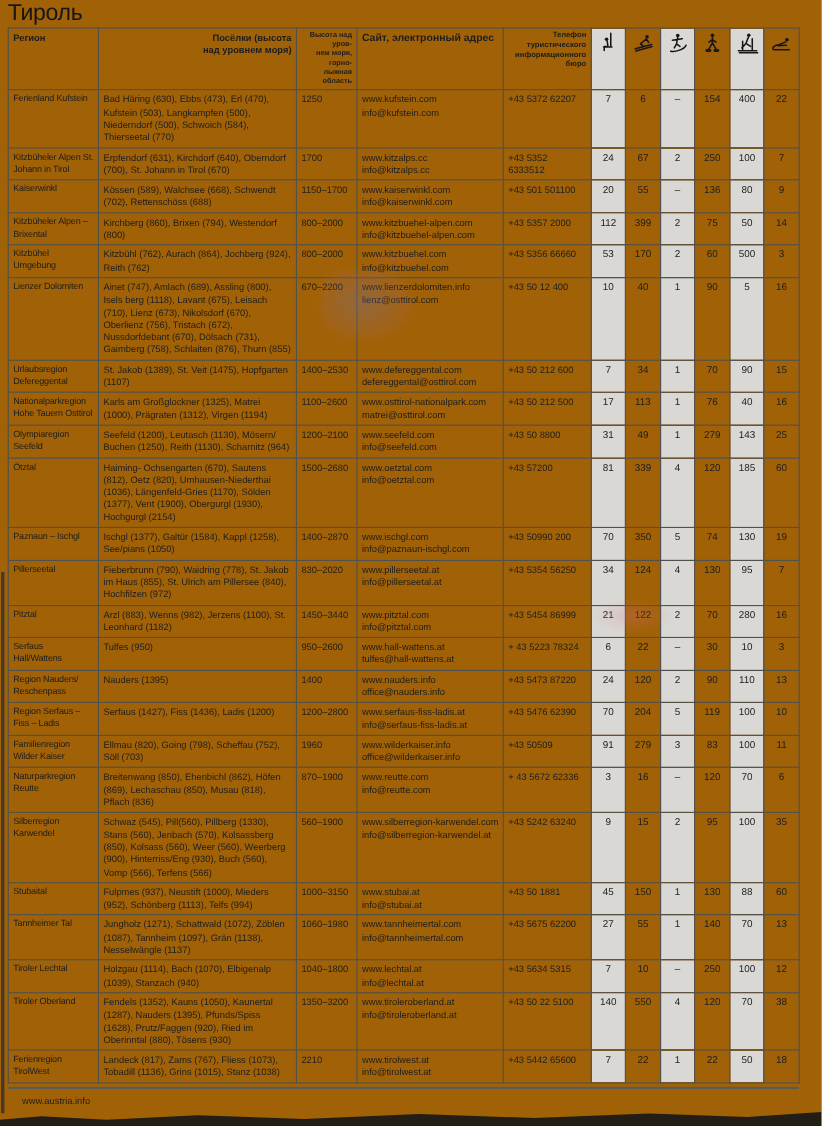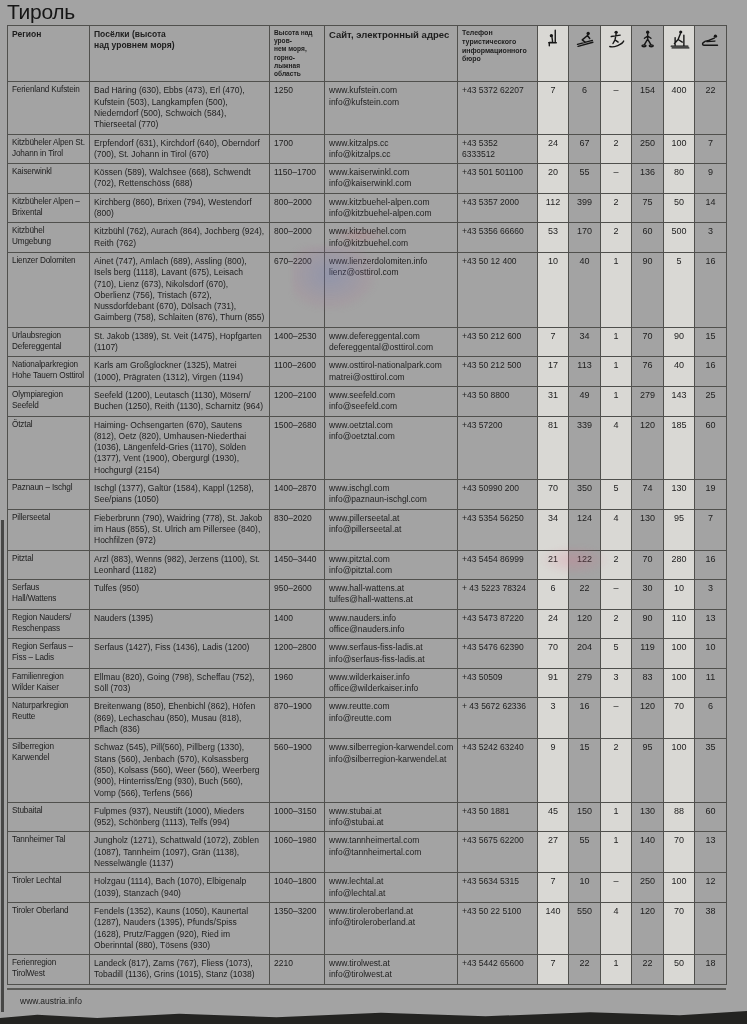--- a/index.html
+++ b/index.html
@@ -1,34 +1,34 @@
 <!DOCTYPE html>
 <html><head>
 <meta charset="utf-8">
 <style>
   html,body{margin:0;padding:0;background:#c9c8c4;}
   .page{
     position:relative;width:747px;height:1024px;margin:0 auto;
-    background:#a3a3a3;overflow:hidden;
+    background:#a16207;overflow:hidden;
     font-family:"Liberation Sans",sans-serif;color:#1d1d1d;
   }
   .title{
     position:absolute;left:7px;top:0px;font-size:21px;letter-spacing:-0.3px;
     color:#161616;font-weight:400;
   }
   table.main{
     position:absolute;left:7px;top:25px;width:719px;
     border-collapse:collapse;table-layout:fixed;
   }
   table.main th, table.main td{
     border:1px solid #50504d;vertical-align:top;
     padding:3px 4px;overflow:hidden;
   }
   thead th{text-align:left;font-weight:bold;font-size:8.5px;line-height:1.25;height:30px;}
-  th.h-villages, th.h-alt, th.h-phone{white-space:pre-line;}
+  th.h-villages, th.h-alt, th.h-phone{white-space:pre-line;text-align:right;}
   th.h-alt{font-size:6.6px;padding:2px 3px;}
   th.h-site{font-size:9.5px;}
   th.h-phone{font-size:7px;}
   th.icon-th{text-align:center;vertical-align:middle;padding:1px;}
   td{font-size:8.5px;line-height:1.33;}
   td.c-region{font-size:8.2px;letter-spacing:-0.15px;}
   td.c-alt{font-size:8.5px;}
   td.c-site div{white-space:nowrap;}
   td.c-phone{font-size:8.5px;}
   td.c-val{text-align:center;font-size:9px;padding-top:4px;}

